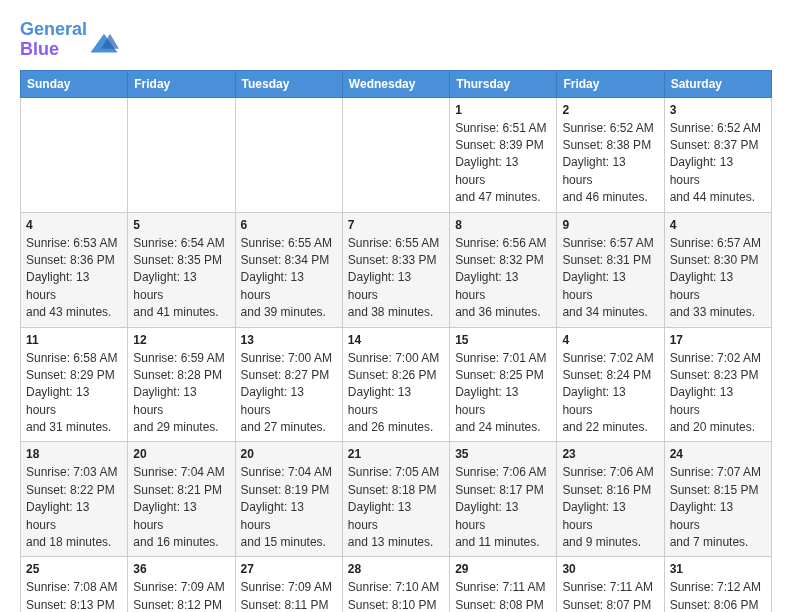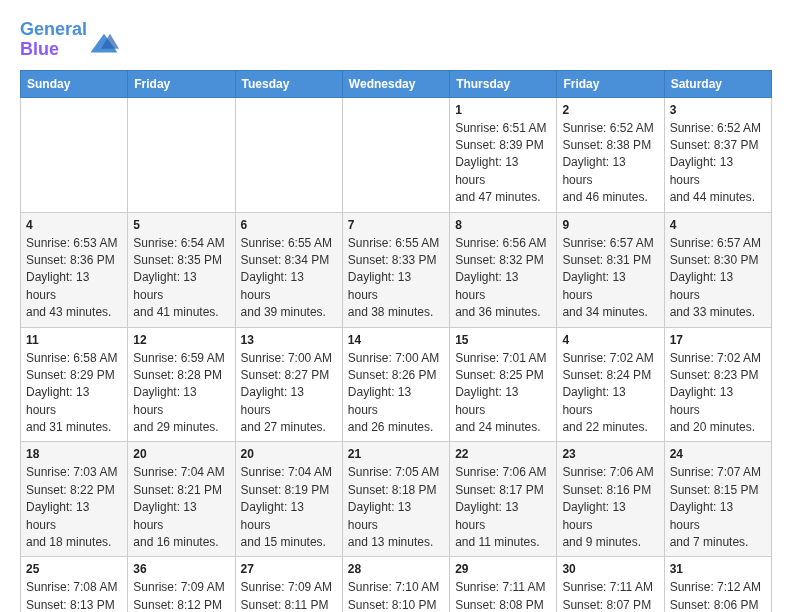--- a/index.html
+++ b/index.html
@@ -213,21 +213,21 @@
         </td>
         <td>
           <span class="day-number">20</span>
           <div class="day-info">Sunrise: 7:04 AM<br>Sunset: 8:19 PM<br>Daylight: 13 hours<br>and 15 minutes.</div>
         </td>
         <td>
           <span class="day-number">21</span>
           <div class="day-info">Sunrise: 7:05 AM<br>Sunset: 8:18 PM<br>Daylight: 13 hours<br>and 13 minutes.</div>
         </td>
         <td>
-          <span class="day-number">22</span>
+          <span class="day-number">35</span>
           <div class="day-info">Sunrise: 7:06 AM<br>Sunset: 8:17 PM<br>Daylight: 13 hours<br>and 11 minutes.</div>
         </td>
         <td>
           <span class="day-number">23</span>
           <div class="day-info">Sunrise: 7:06 AM<br>Sunset: 8:16 PM<br>Daylight: 13 hours<br>and 9 minutes.</div>
         </td>
         <td>
           <span class="day-number">24</span>
           <div class="day-info">Sunrise: 7:07 AM<br>Sunset: 8:15 PM<br>Daylight: 13 hours<br>and 7 minutes.</div>
         </td>

